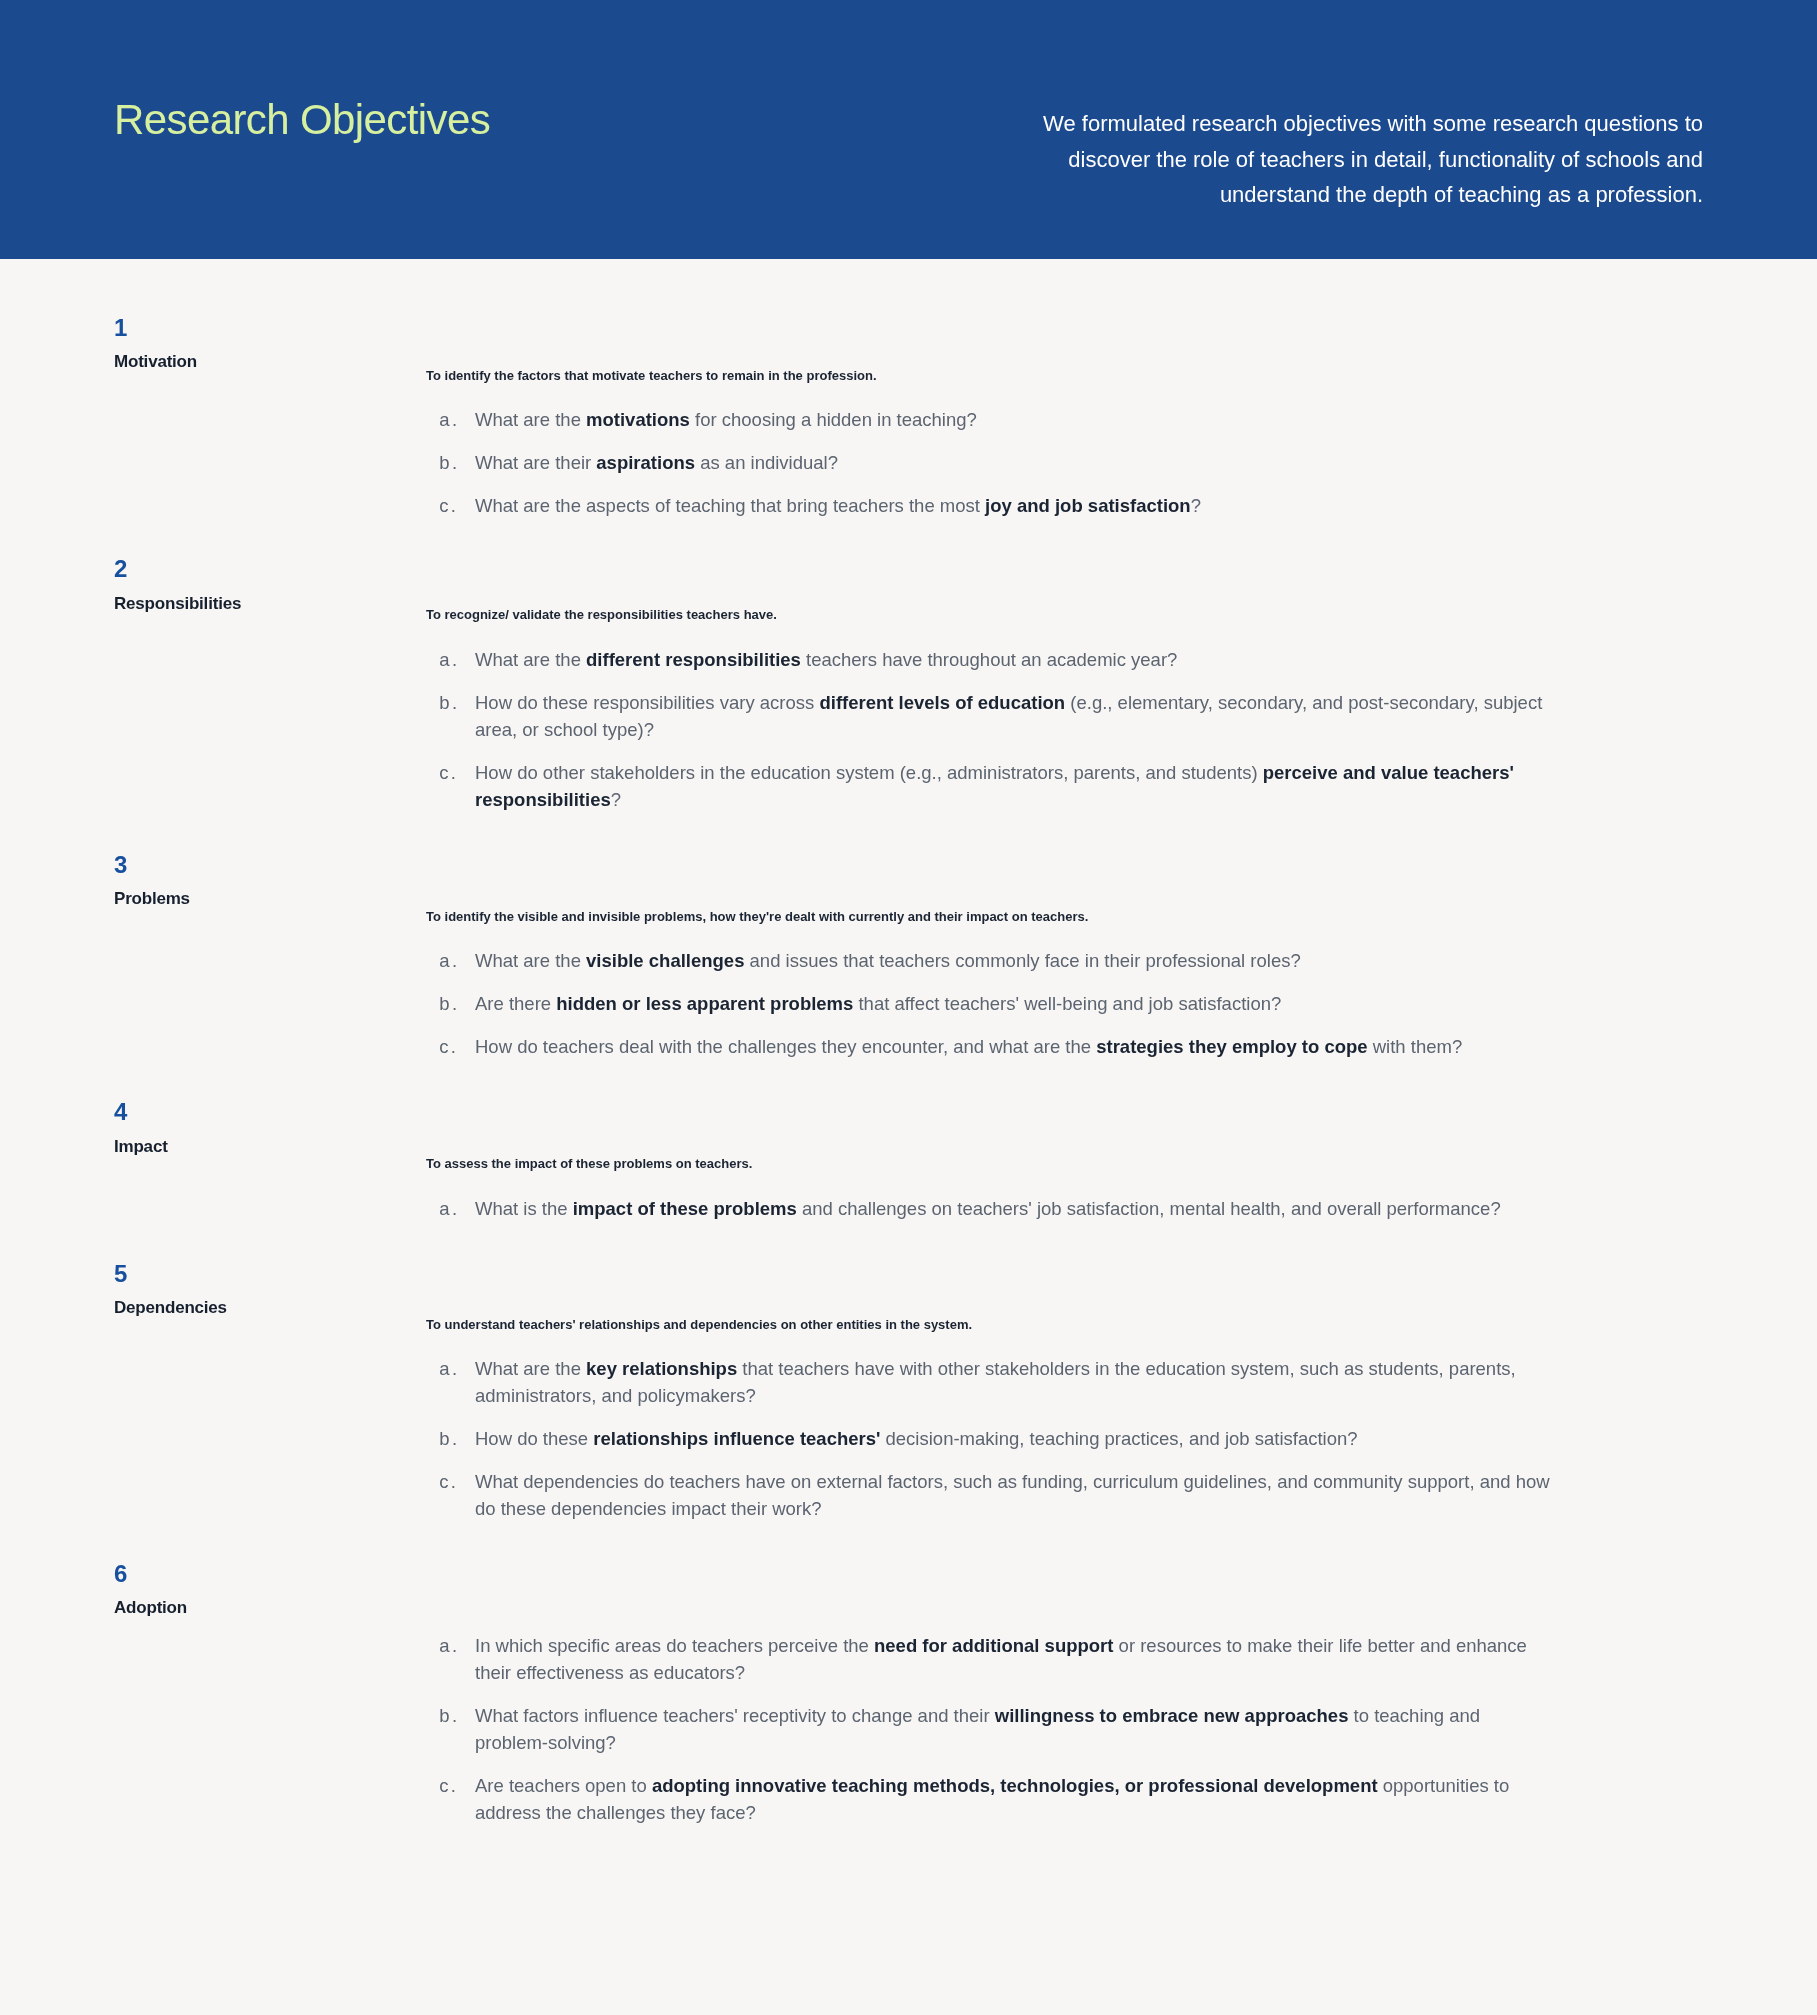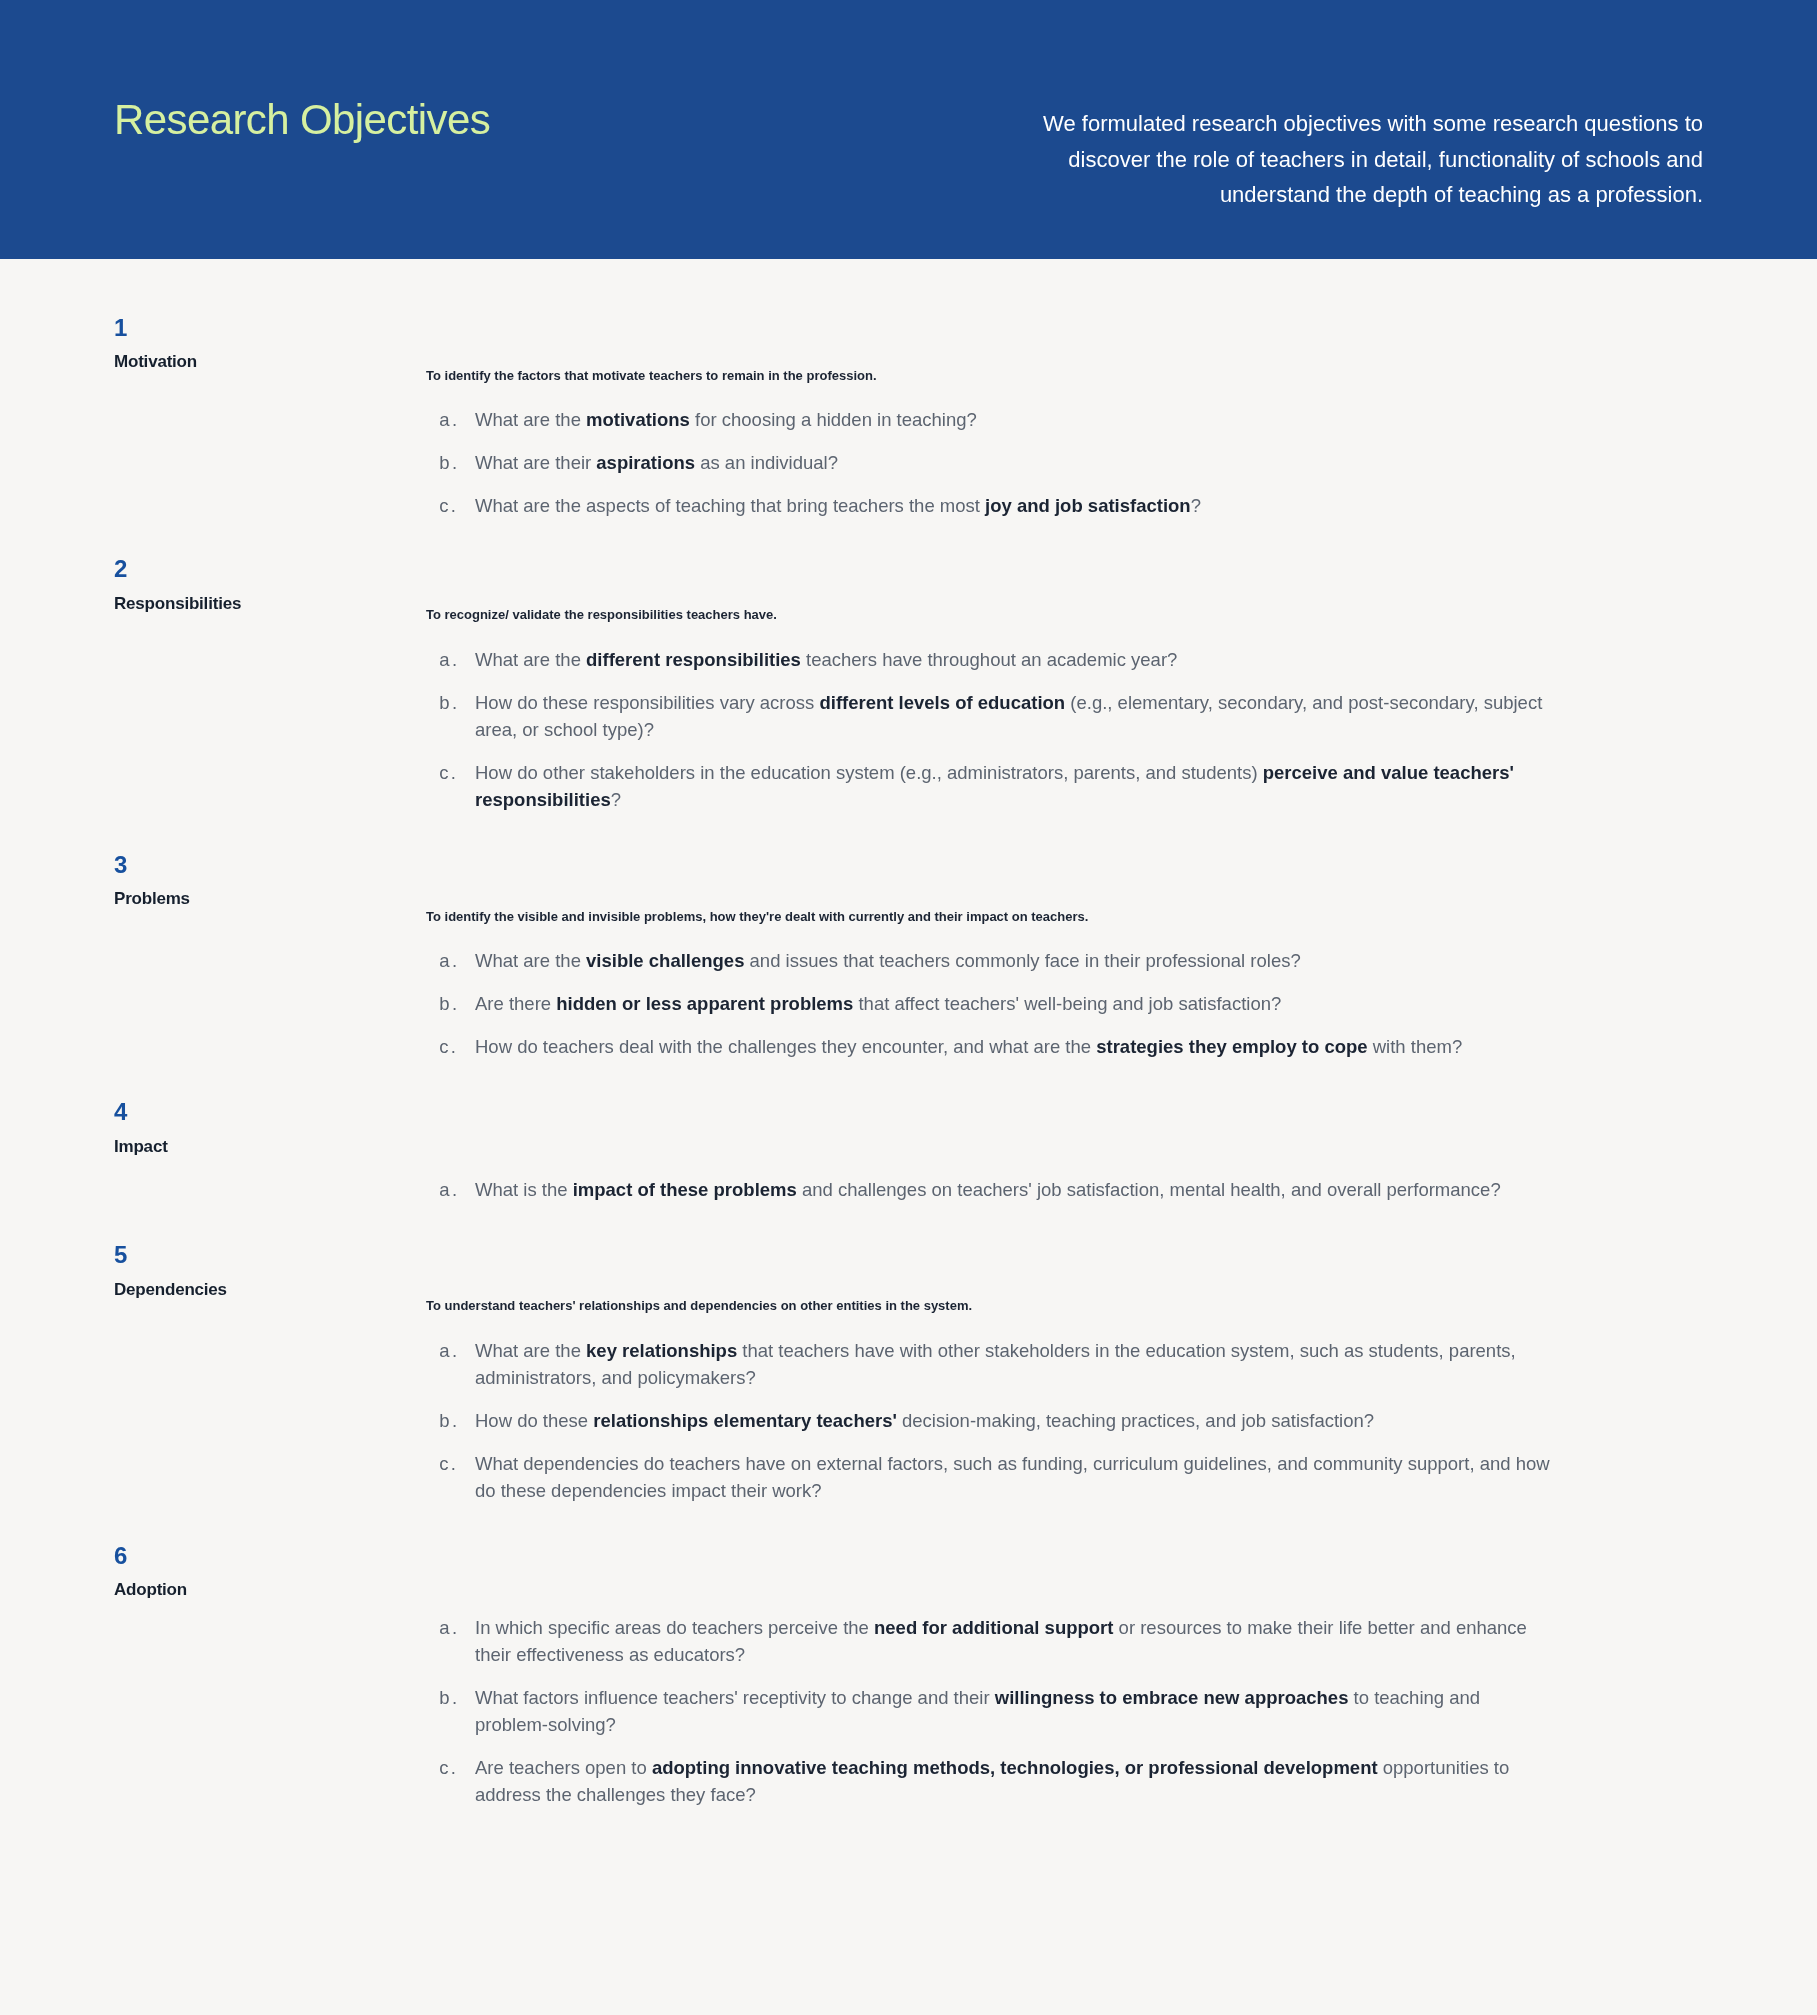--- a/index.html
+++ b/index.html
@@ -212,20 +212,21 @@
           </div>
         </div>
       </section>
       <div class="spacer-3"></div>
       <section class="objective obj-4">
         <div class="obj-left">
           <div class="obj-num">4</div>
           <div class="obj-name">Impact</div>
         </div>
         <div class="obj-right">
+          <div class="obj-goal">To assess the impact of these problems on teachers.</div>
           <div class="obj-questions">
             <div class="q-item">
               <div class="q-marker">a.</div>
               <div class="q-text"><span>What is the </span><span class="hl">impact of these problems</span><span> and challenges on teachers' job satisfaction, mental health, and overall performance?</span></div>
             </div>
           </div>
         </div>
       </section>
       <div class="spacer-4"></div>
       <section class="objective obj-5">
@@ -235,21 +236,21 @@
         </div>
         <div class="obj-right">
           <div class="obj-goal">To understand teachers' relationships and dependencies on other entities in the system.</div>
           <div class="obj-questions">
             <div class="q-item">
               <div class="q-marker">a.</div>
               <div class="q-text"><span>What are the </span><span class="hl">key relationships</span><span> that teachers have with other stakeholders in the education system, such as students, parents, administrators, and policymakers?</span></div>
             </div>
             <div class="q-item">
               <div class="q-marker">b.</div>
-              <div class="q-text"><span>How do these </span><span class="hl">relationships elementary teachers'</span><span> decision-making, teaching practices, and job satisfaction?</span></div>
+              <div class="q-text"><span>How do these </span><span class="hl">relationships influence teachers'</span><span> decision-making, teaching practices, and job satisfaction?</span></div>
             </div>
             <div class="q-item">
               <div class="q-marker">c.</div>
               <div class="q-text"><span>What dependencies do teachers have on external factors, such as funding, curriculum guidelines, and community support, and how do these dependencies impact their work?</span></div>
             </div>
           </div>
         </div>
       </section>
       <div class="spacer-5"></div>
       <section class="objective obj-6">

